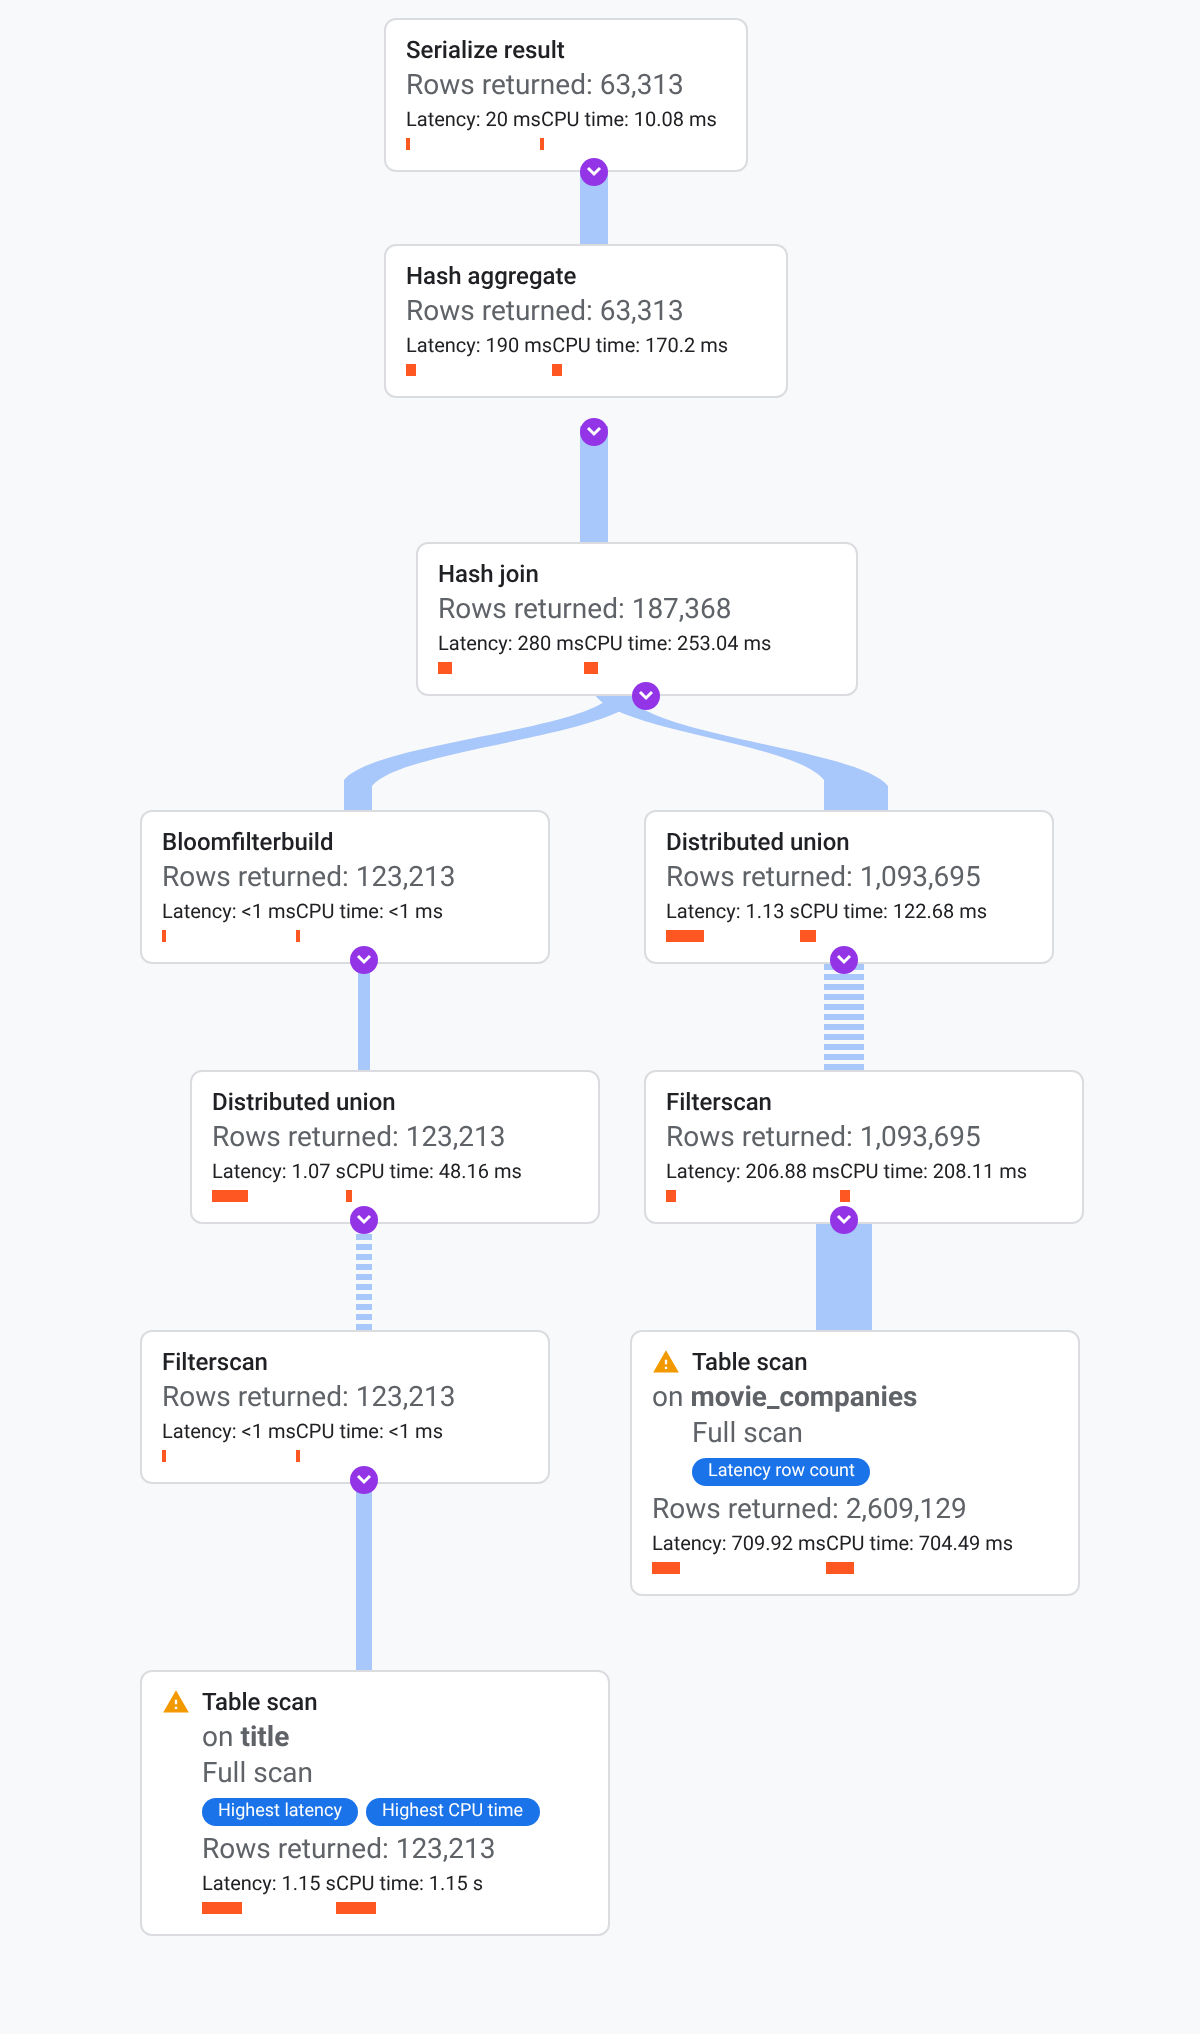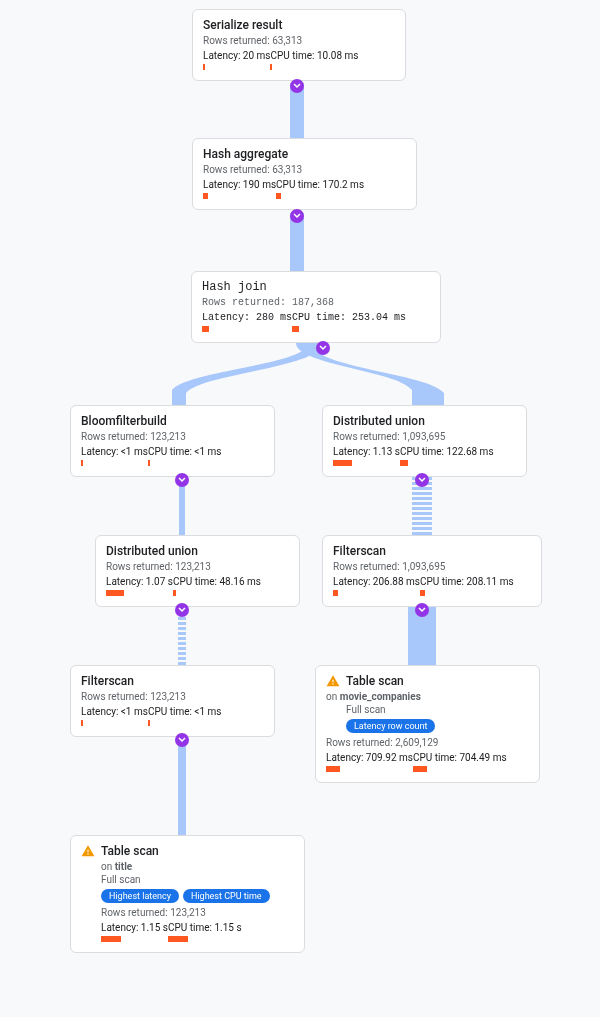--- a/index.html
+++ b/index.html
@@ -27,21 +27,21 @@
   position: absolute;
   background: #fff;
   border: 1px solid #dadce0;
   border-radius: 6px;
   padding: 8px 10px 10px 10px;
   z-index: 2;
   font-size: 10px;
   color: #3c4043;
 }
 .node .title { font-size: 12px; font-weight: 500; color: #202124; margin-bottom: 3px; display: flex; align-items: center; gap: 6px; }
-.node .sub { font-size: 10px; color: #5f6368; margin-bottom: 2px; }
+.node .sub { font-size: 14px; color: #5f6368; margin-bottom: 2px; }
 .node .badges { margin: 4px 0 4px 0; display: flex; gap: 4px; flex-wrap: wrap; }
 .badge {
   background: #1a73e8;
   color: #fff;
   font-size: 9px;
   padding: 2px 8px;
   border-radius: 10px;
 }
 .warn-icon { flex: 0 0 auto; }
 .warn-icon svg { display: block; }
@@ -152,55 +152,55 @@
       <svg viewBox="0 0 10 10">
         <path d="M2 3 L5 6 L8 3" stroke="#fff" stroke-width="1.5" fill="none"></path>
       </svg>
     </div>
 <div class="dot" style="left:415px; top:603px;">
       <svg viewBox="0 0 10 10">
         <path d="M2 3 L5 6 L8 3" stroke="#fff" stroke-width="1.5" fill="none"></path>
       </svg>
     </div>
 
-<div class="node" style="left:192px; top:9px; width:214px;">
+<div class="node" style="left:192px; top:9px; width:182px;">
   <div class="title">
         <span>Serialize result</span>
       </div>
   <div class="sub">Rows returned: 63,313</div>
   <div class="metrics">
     <div class="mcol">
           <div class="mlabel">Latency: 20 ms</div>
           <div class="bar" style="width:2px"></div>
         </div>
     <div class="mcol">
           <div class="mlabel">CPU time: 10.08 ms</div>
           <div class="bar" style="width:2px"></div>
         </div>
   </div>
 </div>
 
-<div class="node" style="left:192px; top:138px; width:225px;">
+<div class="node" style="left:192px; top:122px; width:202px;">
   <div class="title">
         <span>Hash aggregate</span>
       </div>
   <div class="sub">Rows returned: 63,313</div>
   <div class="metrics">
     <div class="mcol">
           <div class="mlabel">Latency: 190 ms</div>
           <div class="bar" style="width:5px"></div>
         </div>
     <div class="mcol">
           <div class="mlabel">CPU time: 170.2 ms</div>
           <div class="bar" style="width:5px"></div>
         </div>
   </div>
 </div>
 
-<div class="node" style="left:191px; top:271px; width:250px;font-family:Liberation Mono, monospace;">
+<div class="node" style="left:208px; top:271px; width:221px;">
   <div class="title">
         <span>Hash join</span>
       </div>
   <div class="sub">Rows returned: 187,368</div>
   <div class="metrics">
     <div class="mcol">
           <div class="mlabel">Latency: 280 ms</div>
           <div class="bar" style="width:7px"></div>
         </div>
     <div class="mcol">

